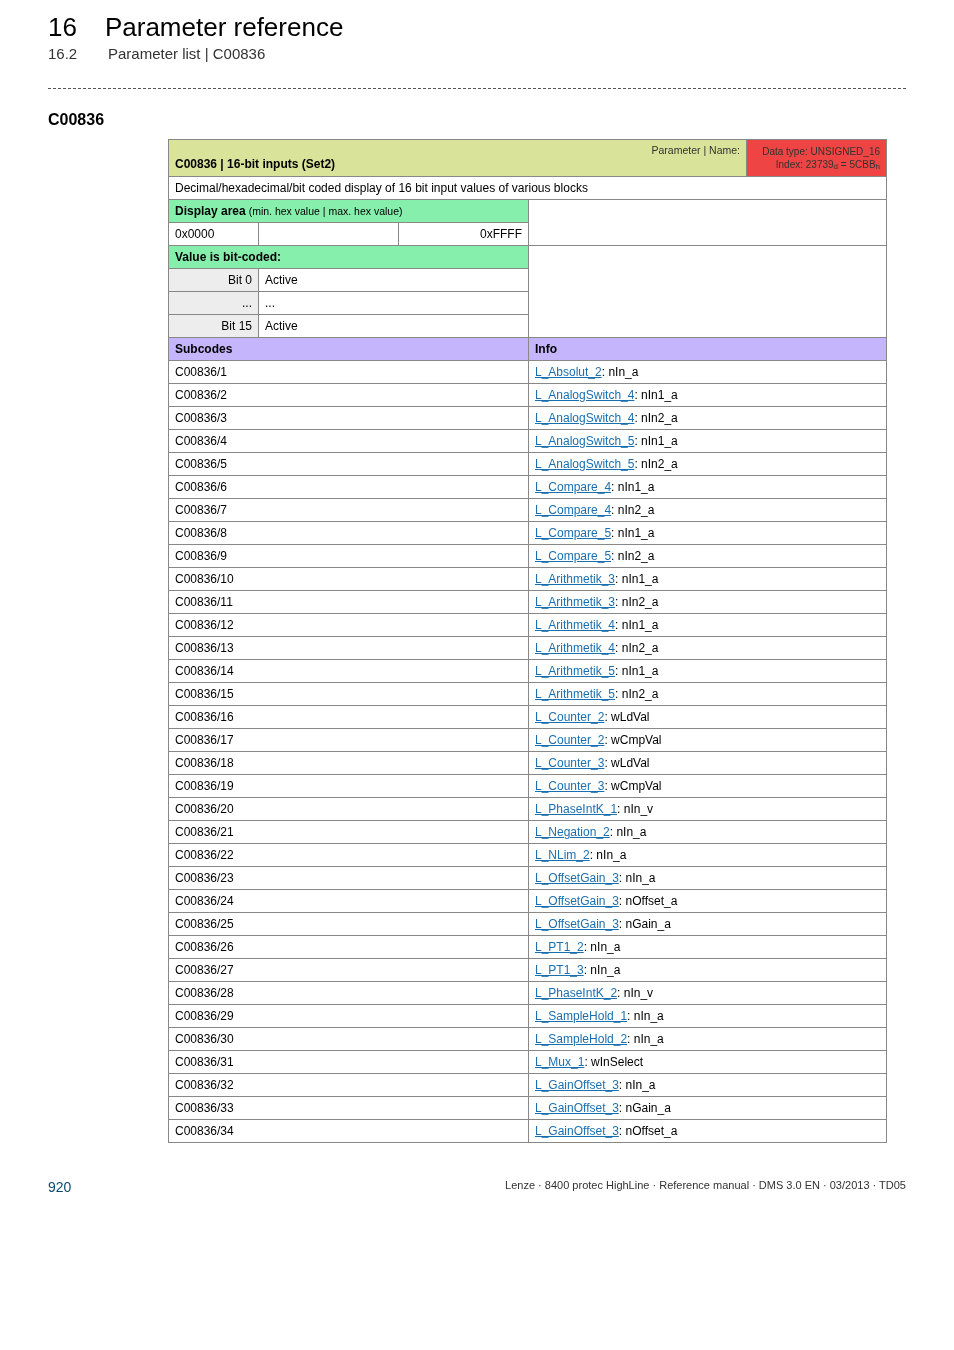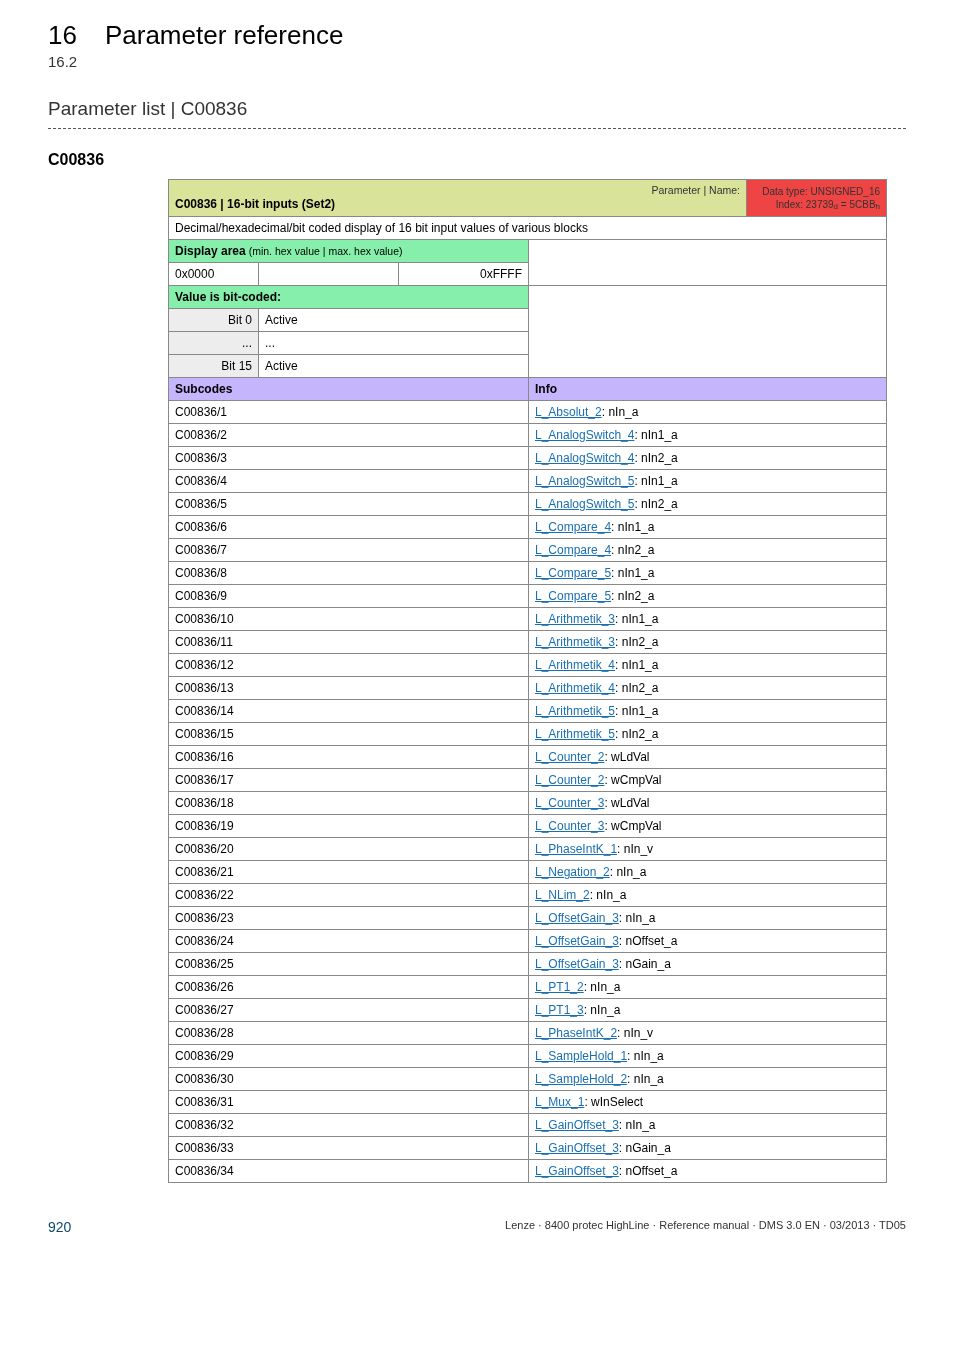--- a/index.html
+++ b/index.html
@@ -5,28 +5,28 @@
   * { box-sizing: border-box; }
   body {
     margin: 0;
     padding: 0;
     font-family: Arial, Helvetica, sans-serif;
     background: #fff;
     color: #000;
     width: 954px;
   }
   .page {
-    padding: 20px 48px 24px 48px;
+    padding: 12px 48px 24px 48px;
   }
   .header-row { display: flex; align-items: baseline; gap: 28px; margin-bottom: 2px; }
   .chno { font-size: 26px; font-weight: 400; }
   .chtitle { font-size: 26px; font-weight: 400; }
-  .subhead-row { display: flex; align-items: baseline; gap: 28px; margin-bottom: 8px; flex-direction: column; }
+  .subhead-row { display: flex; align-items: baseline; gap: 28px; margin-bottom: 26px; }
   .subno { font-size: 15px; color: #333; width: 32px; }
-  .subtitle { font-size: 19px; color: #333; }
+  .subtitle { font-size: 15px; color: #333; }
   .dashline {
     border: none;
     border-top: 1.5px dashed #555;
     margin: 6px 0 22px 0;
   }
   .content { padding-left: 120px; }
   .anchor-label { font-size: 16px; font-weight: bold; margin-bottom: 10px; }
   table.param {
     border-collapse: collapse;
     width: 718px;

